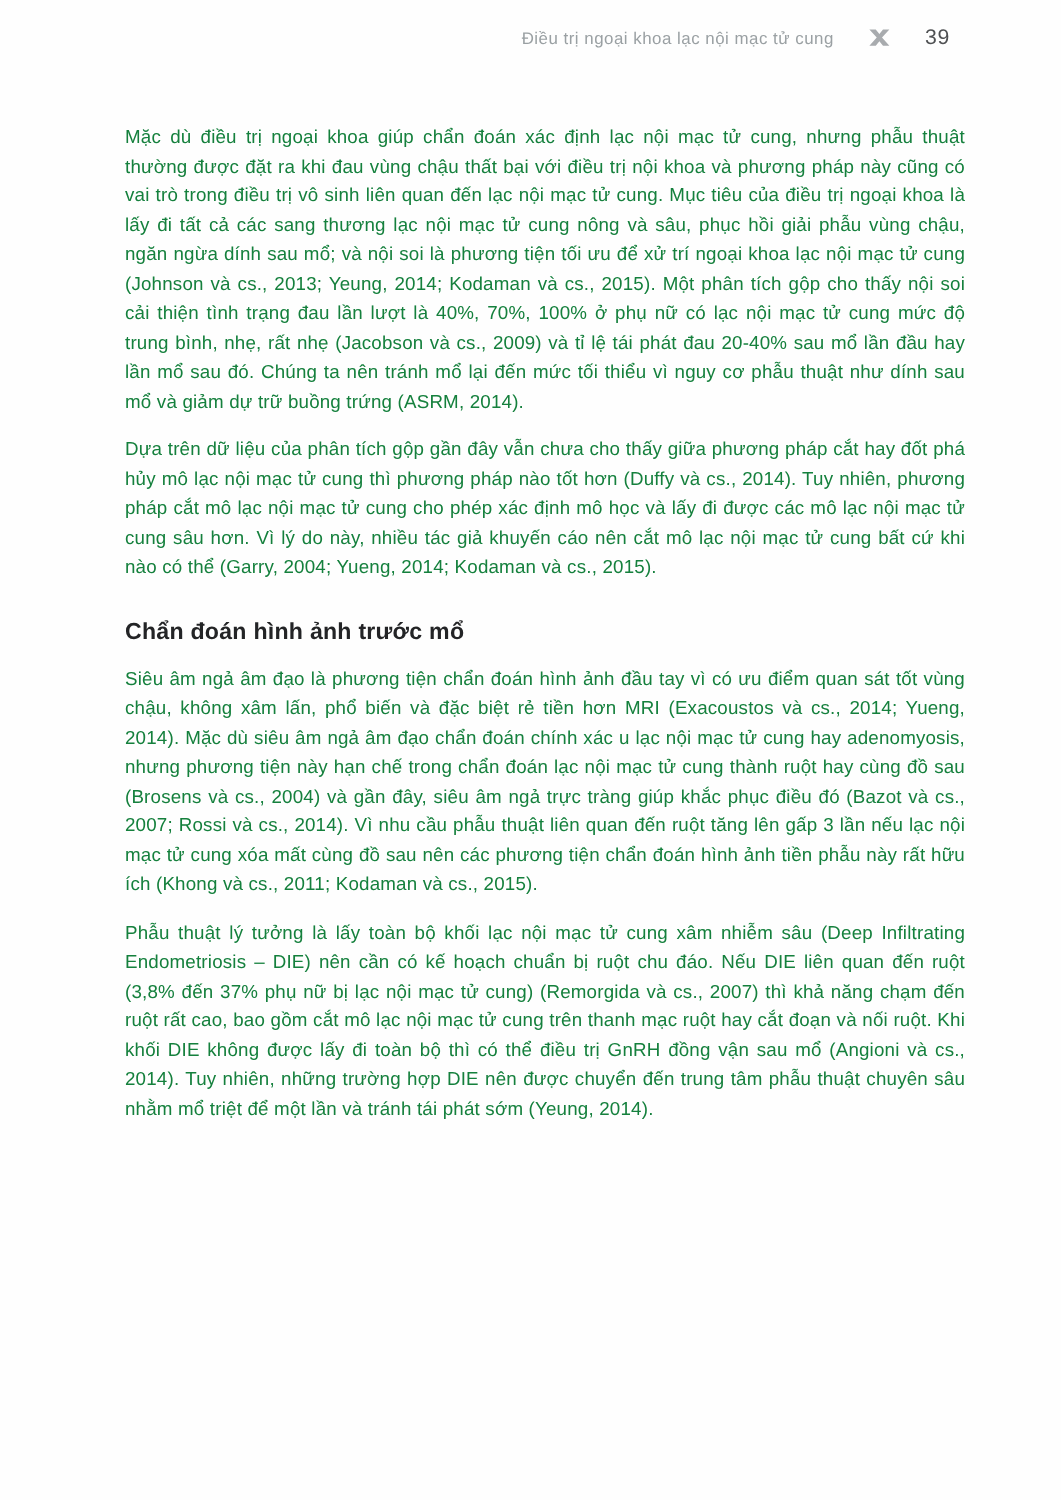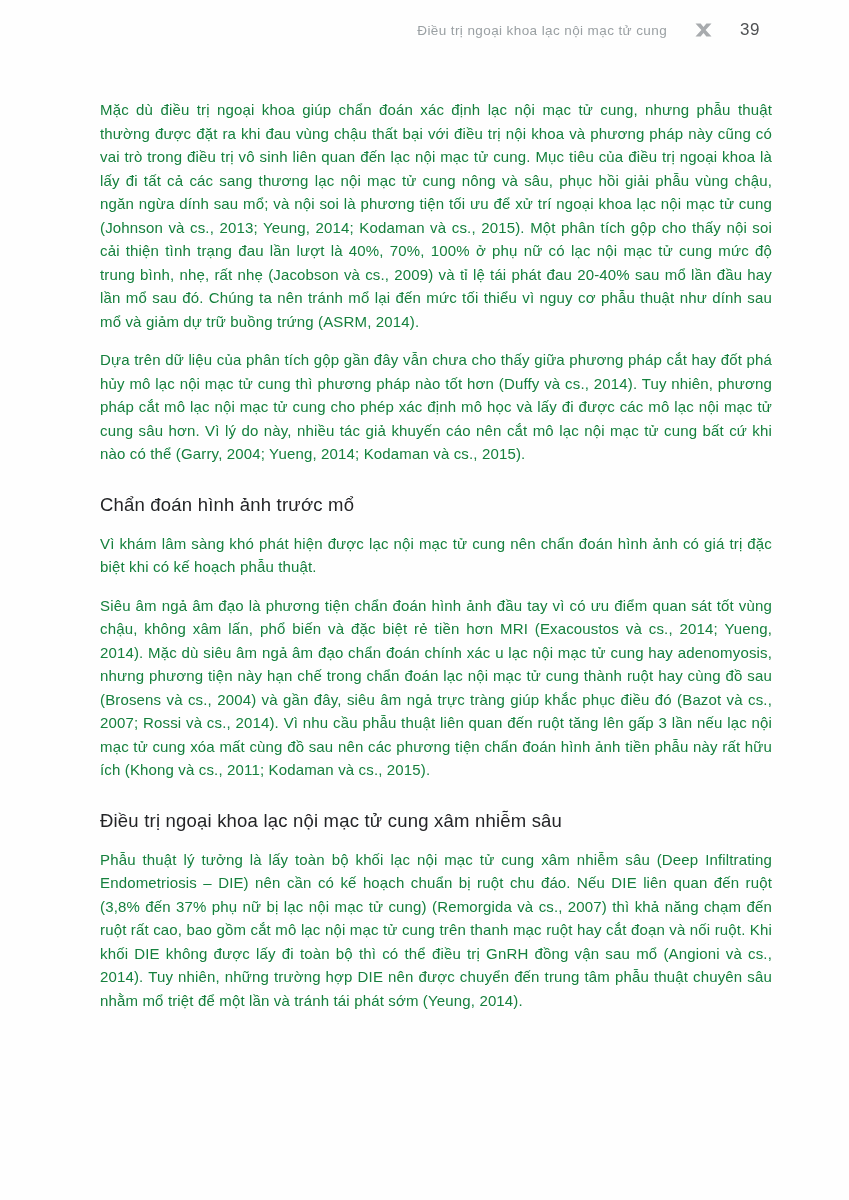--- a/index.html
+++ b/index.html
@@ -55,21 +55,21 @@
     margin: 0 0 19px 0;
     font-size: 28px;
     font-weight: 400;
     color: #27282a;
     letter-spacing: 0.6px;
     line-height: 1.2;
   }
   h2.section-heading {
     margin: 27px 0 16px 0;
     font-size: 18.5px;
-    font-weight: 400;
+    font-weight: 700;
     color: #232426;
     letter-spacing: 0.2px;
     line-height: 1.25;
   }
   p.body-par {
     margin: 0 0 15px 0;
     font-size: 15px;
     line-height: 23.5px;
     text-align: justify;
     color: #15803d;
@@ -93,23 +93,21 @@
 
   <main class="content">
 
 
     <p class="body-par">Mặc dù điều trị ngoại khoa giúp chẩn đoán xác định lạc nội mạc tử cung, nhưng phẫu thuật thường được đặt ra khi đau vùng chậu thất bại với điều trị nội khoa và phương pháp này cũng có vai trò trong điều trị vô sinh liên quan đến lạc nội mạc tử cung. Mục tiêu của điều trị ngoại khoa là lấy đi tất cả các sang thương lạc nội mạc tử cung nông và sâu, phục hồi giải phẫu vùng chậu, ngăn ngừa dính sau mổ; và nội soi là phương tiện tối ưu để xử trí ngoại khoa lạc nội mạc tử cung (Johnson và cs., 2013; Yeung, 2014; Kodaman và cs., 2015). Một phân tích gộp cho thấy nội soi cải thiện tình trạng đau lần lượt là 40%, 70%, 100% ở phụ nữ có lạc nội mạc tử cung mức độ trung bình, nhẹ, rất nhẹ (Jacobson và cs., 2009) và tỉ lệ tái phát đau 20-40% sau mổ lần đầu hay lần mổ sau đó. Chúng ta nên tránh mổ lại đến mức tối thiểu vì nguy cơ phẫu thuật như dính sau mổ và giảm dự trữ buồng trứng (ASRM, 2014).</p>
 
     <p class="body-par">Dựa trên dữ liệu của phân tích gộp gần đây vẫn chưa cho thấy giữa phương pháp cắt hay đốt phá hủy mô lạc nội mạc tử cung thì phương pháp nào tốt hơn (Duffy và cs., 2014). Tuy nhiên, phương pháp cắt mô lạc nội mạc tử cung cho phép xác định mô học và lấy đi được các mô lạc nội mạc tử cung sâu hơn. Vì lý do này, nhiều tác giả khuyến cáo nên cắt mô lạc nội mạc tử cung bất cứ khi nào có thể (Garry, 2004; Yueng, 2014; Kodaman và cs., 2015).</p>
 
     <h2 class="section-heading">Chẩn đoán hình ảnh trước mổ</h2>
 
-    <p class="body-par">Vì khám lâm sàng khó phát hiện được lạc nội mạc tử cung nên chẩn đoán hình ảnh có giá trị đặc biệt khi có kế hoạch phẫu thuật.</p>
 
     <p class="body-par">Siêu âm ngả âm đạo là phương tiện chẩn đoán hình ảnh đầu tay vì có ưu điểm quan sát tốt vùng chậu, không xâm lấn, phổ biến và đặc biệt rẻ tiền hơn MRI (Exacoustos và cs., 2014; Yueng, 2014). Mặc dù siêu âm ngả âm đạo chẩn đoán chính xác u lạc nội mạc tử cung hay adenomyosis, nhưng phương tiện này hạn chế trong chẩn đoán lạc nội mạc tử cung thành ruột hay cùng đồ sau (Brosens và cs., 2004) và gần đây, siêu âm ngả trực tràng giúp khắc phục điều đó (Bazot và cs., 2007; Rossi và cs., 2014). Vì nhu cầu phẫu thuật liên quan đến ruột tăng lên gấp 3 lần nếu lạc nội mạc tử cung xóa mất cùng đồ sau nên các phương tiện chẩn đoán hình ảnh tiền phẫu này rất hữu ích (Khong và cs., 2011; Kodaman và cs., 2015).</p>
 
-    <h2 class="section-heading">Điều trị ngoại khoa lạc nội mạc tử cung xâm nhiễm sâu</h2>
 
     <p class="body-par">Phẫu thuật lý tưởng là lấy toàn bộ khối lạc nội mạc tử cung xâm nhiễm sâu (Deep Infiltrating Endometriosis – DIE) nên cần có kế hoạch chuẩn bị ruột chu đáo. Nếu DIE liên quan đến ruột (3,8% đến 37% phụ nữ bị lạc nội mạc tử cung) (Remorgida và cs., 2007) thì khả năng chạm đến ruột rất cao, bao gồm cắt mô lạc nội mạc tử cung trên thanh mạc ruột hay cắt đoạn và nối ruột. Khi khối DIE không được lấy đi toàn bộ thì có thể điều trị GnRH đồng vận sau mổ (Angioni và cs., 2014). Tuy nhiên, những trường hợp DIE nên được chuyển đến trung tâm phẫu thuật chuyên sâu nhằm mổ triệt để một lần và tránh tái phát sớm (Yeung, 2014).</p>
 
   </main>
 
 </div>
 
 </body></html>

